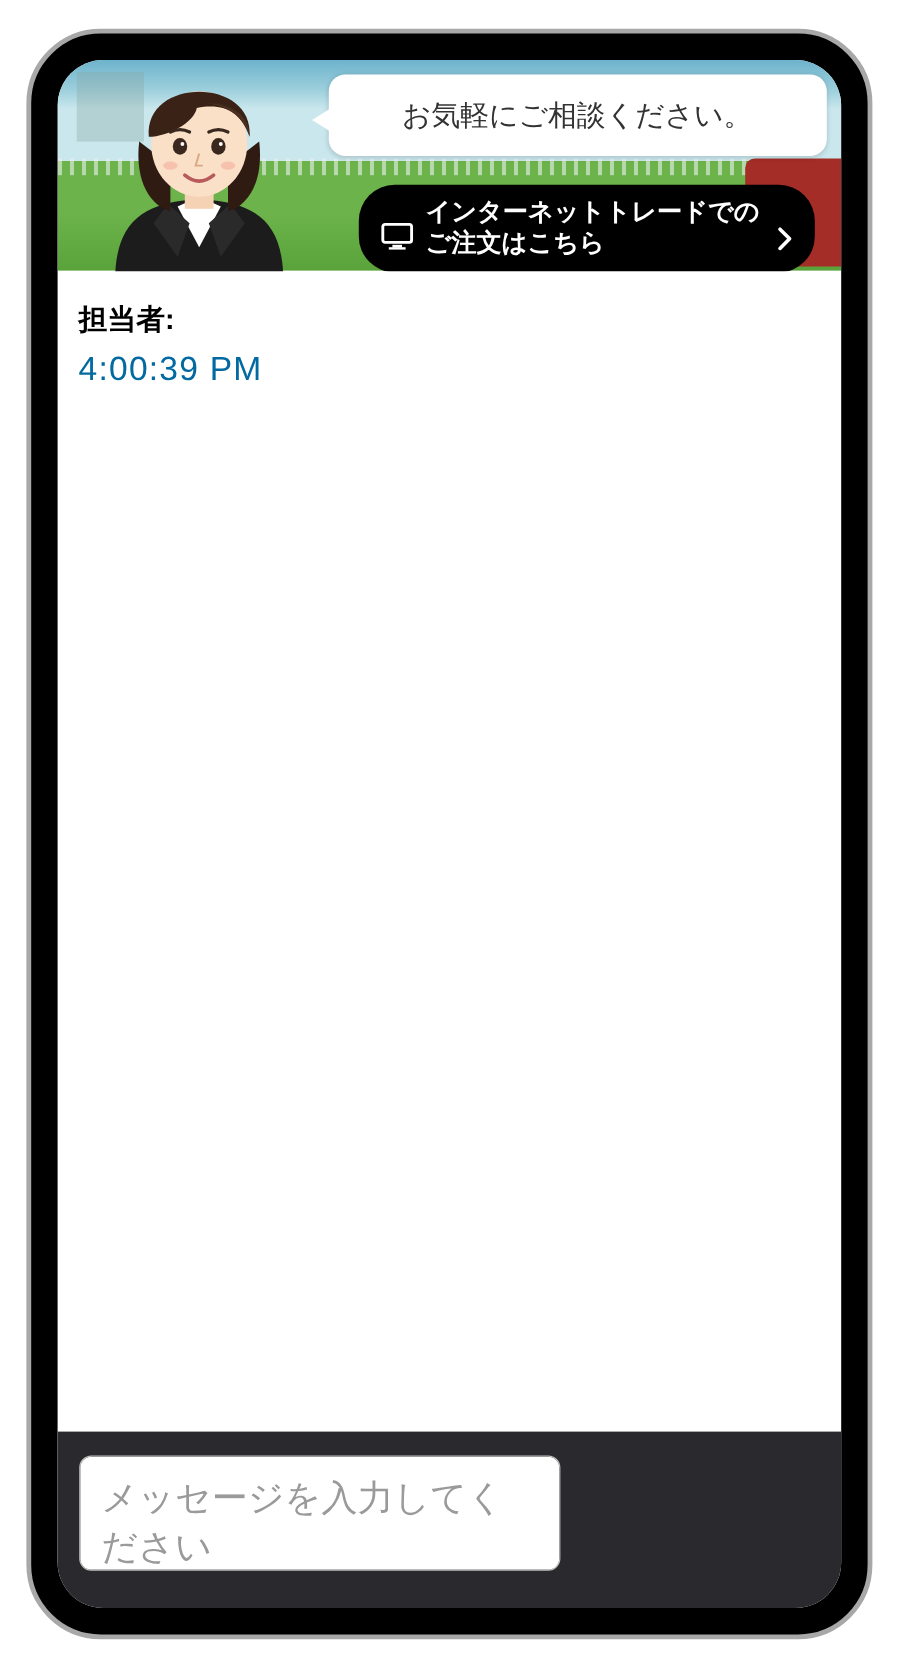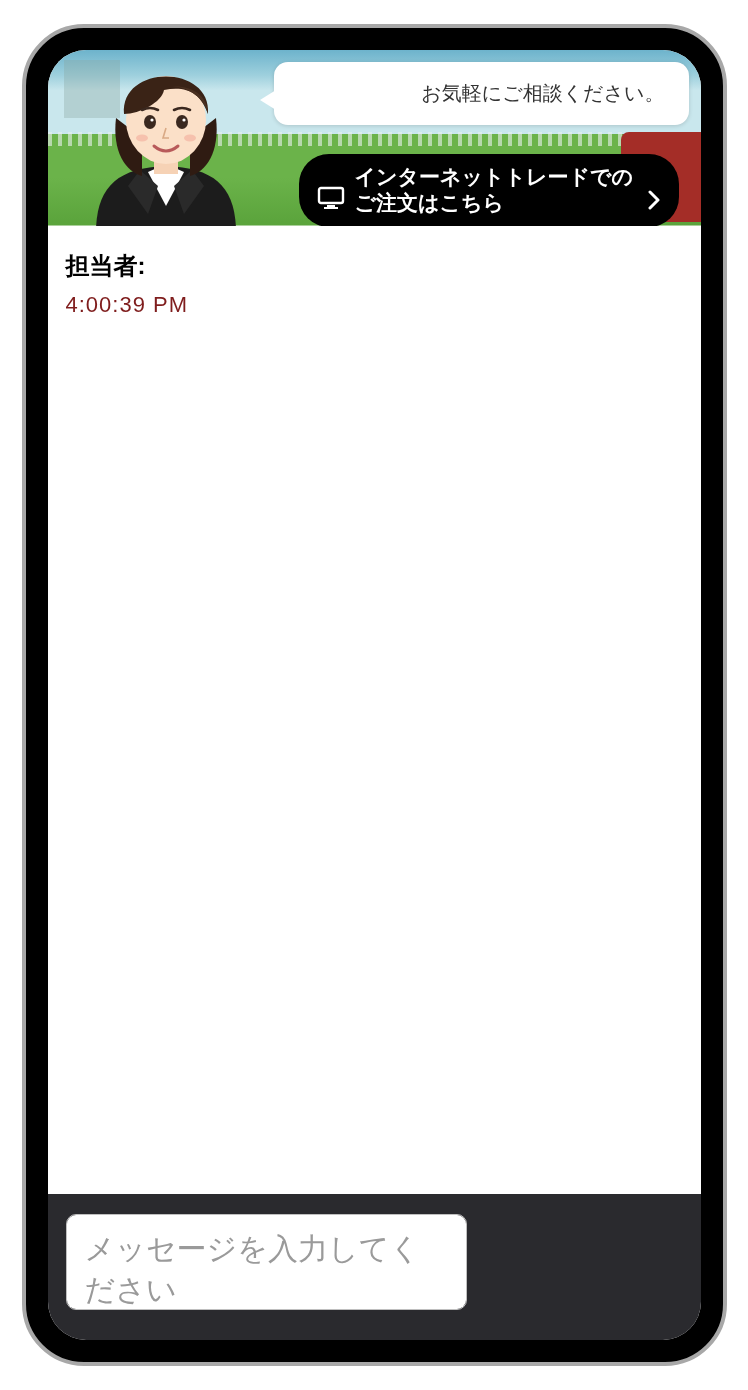--- a/index.html
+++ b/index.html
@@ -73,23 +73,23 @@
       width: 176px; height: 182px;
     }
     .avatar svg { width: 100%; height: 100%; }
     
     .speech {
       position: absolute;
       left: 226px; right: 12px; top: 12px;
       background: #fff;
       border-radius: 14px;
       padding: 18px 24px;
-      font-size: 20px;
+      font-size: 24px;
       color: #333;
-      text-align: right;
+      text-align: center;
       box-shadow: 0 1px 4px rgba(0,0,0,.15);
     }
     .speech::before {
       content: "";
       position: absolute;
       left: -14px; top: 28px;
       border-width: 10px 16px 10px 0;
       border-style: solid;
       border-color: transparent #fff transparent transparent;
     }
@@ -144,22 +144,22 @@
     .bubble::before {
       content: "";
       position: absolute;
       left: -16px; top: 18px;
       border-width: 12px 18px 12px 0;
       border-style: solid;
       border-color: transparent #f0efe9 transparent transparent;
     }
     .timestamp {
       margin-top: 10px;
-      font-size: 22px;
-      color: #7f1d1d;
+      font-size: 28px;
+      color: #0369a1;
       letter-spacing: 1px;
     }
 
     
     .composer {
       background: #2a2a2e;
       padding: 20px 18px 26px 18px;
       display: flex;
       align-items: center;
       gap: 16px;

